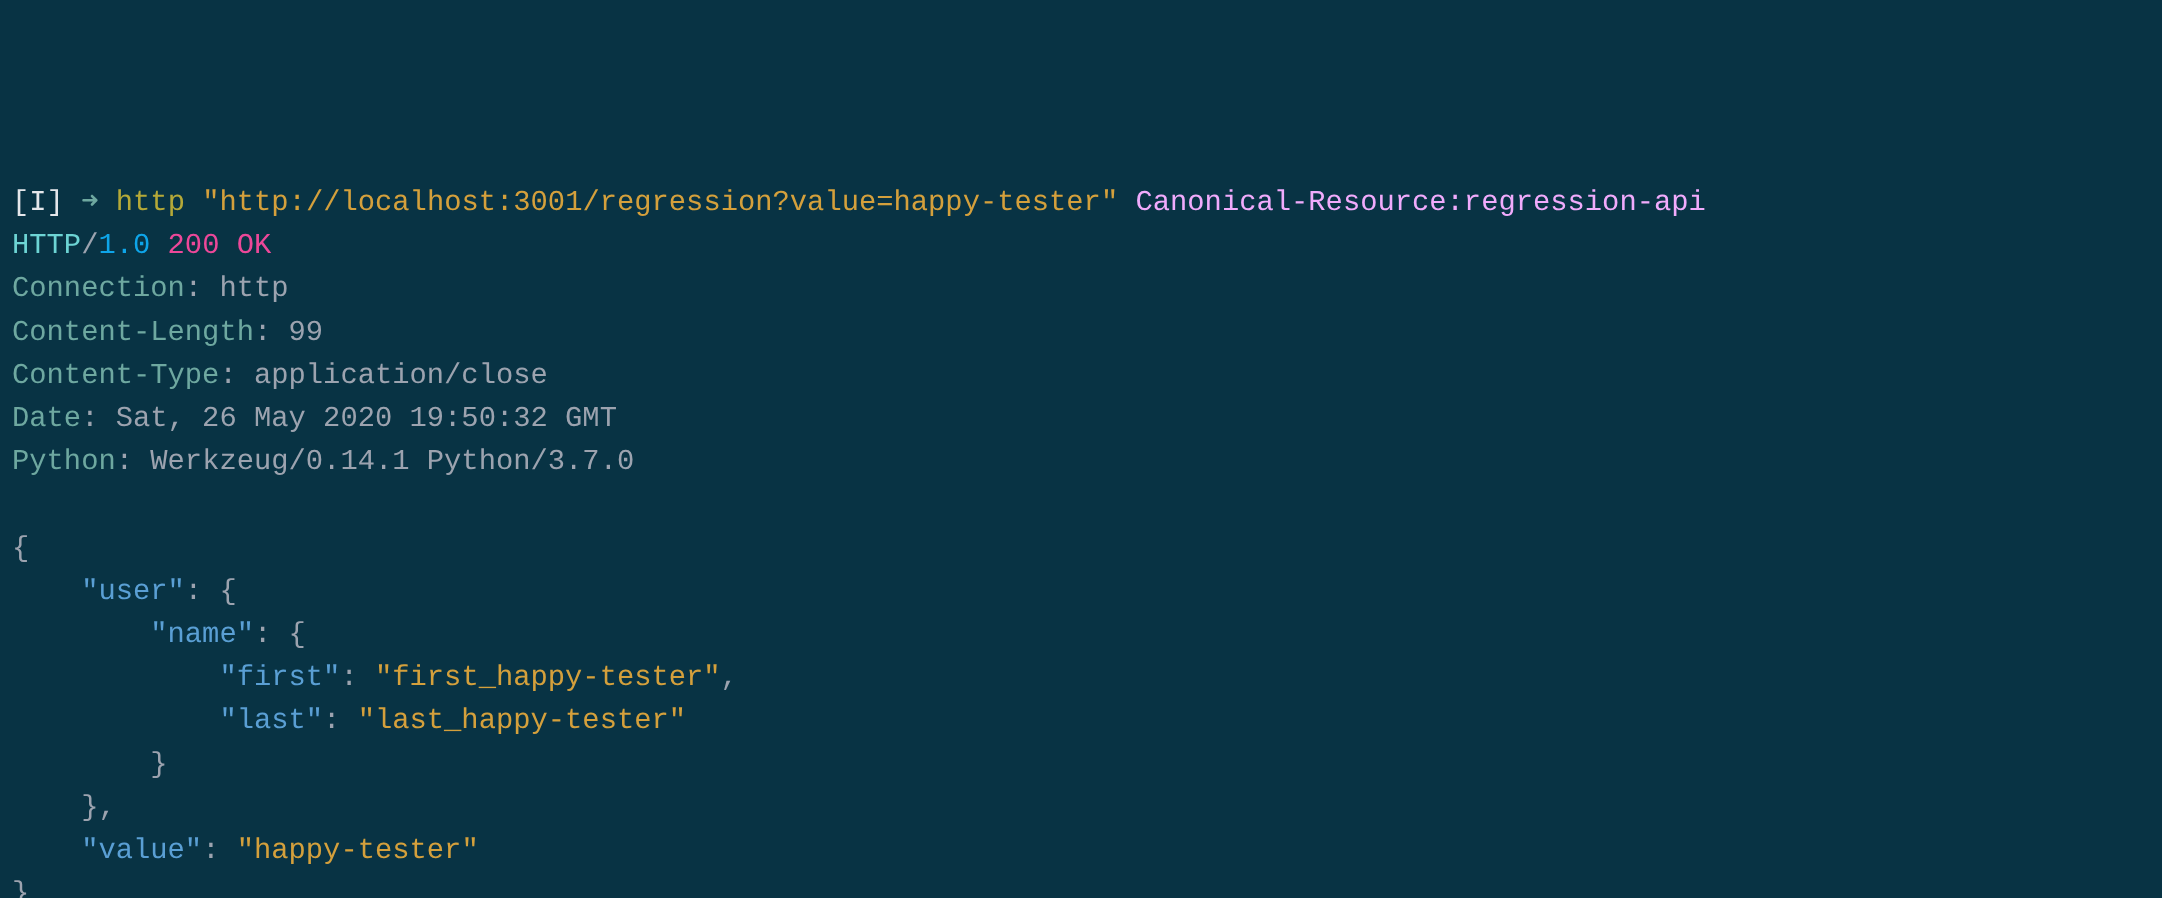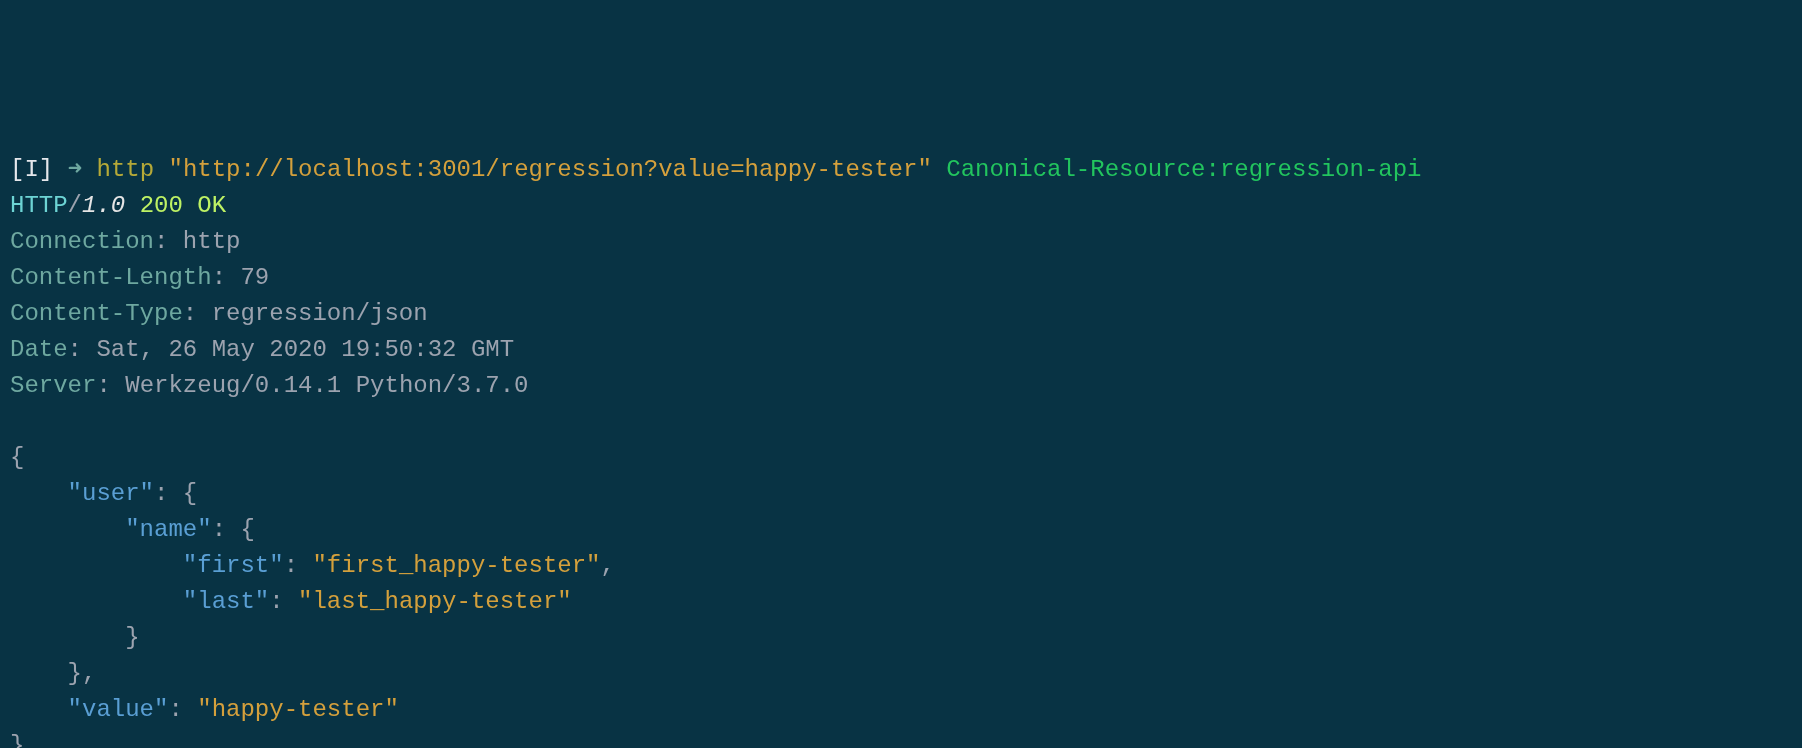--- a/index.html
+++ b/index.html
@@ -13,43 +13,43 @@
       font-size: 24px;
       line-height: 1.5;
       padding: 8px 10px;
       color: #9ca3af;
       white-space: pre;
     }
     .prompt-bracket { color: #e5e7eb; }
     .prompt-arrow { color: #6ea8a0; }
     .cmd { color: #b5a938; }
     .url { color: #d4a03c; }
-    .header-extra { color: #22c55e; margin-top: 24px; }
+    .header-extra { color: #f0abfc; margin-top: 24px; }
     .http-proto { color: #6dd4d4; }
     .http-slash { color: #9ca3af; }
-    .http-ver { color: #e5e5e5; font-style: italic; }
-    .http-status { color: #bef264; }
+    .http-ver { color: #0ea5e9; }
+    .http-status { color: #ec4899; }
     .hk { color: #6ea8a0; }
     .hv { color: #9ca3af; }
     .json-punc { color: #9ca3af; }
     .json-key { color: #5a9fd4; }
     .json-str { color: #d4a03c; }
   </style>
 </head>
 <body>
 
 
 
 <div><span><span class="prompt-bracket">[I]</span> <span class="prompt-arrow">➜</span> <span class="cmd">http</span> <span class="url">"http://localhost:3001/regression?value=happy-tester"</span> <span class="header-extra">Canonical-Resource:regression-api</span></span>
 <span><span class="http-proto">HTTP</span><span class="http-slash">/</span><span class="http-ver">1.0</span> <span class="http-status">200 OK</span></span>
 <span><span class="hk">Connection</span><span class="hv">: </span><span class="hv">http</span></span>
-<span><span class="hk">Content-Length</span><span class="hv">: </span><span class="hv">79</span></span>
-<span><span class="hk">Content-Type</span><span class="hv">: </span><span class="hv">regression/json</span></span>
+<span><span class="hk">Content-Length</span><span class="hv">: </span><span class="hv">99</span></span>
+<span><span class="hk">Content-Type</span><span class="hv">: </span><span class="hv">application/close</span></span>
 <span><span class="hk">Date</span><span class="hv">: </span><span class="hv">Sat, 26 May 2020 19:50:32 GMT</span></span>
-<span><span class="hk">Server</span><span class="hv">: </span><span class="hv">Werkzeug/0.14.1 Python/3.7.0</span></span>
+<span><span class="hk">Python</span><span class="hv">: </span><span class="hv">Werkzeug/0.14.1 Python/3.7.0</span></span>
 
 <span><span class="json-punc">{</span>
     <span class="json-key">"user"</span><span class="json-punc">: {</span>
         <span class="json-key">"name"</span><span class="json-punc">: {</span>
             <span class="json-key">"first"</span><span class="json-punc">: </span><span class="json-str">"first_happy-tester"</span><span class="json-punc">,</span>
             <span class="json-key">"last"</span><span class="json-punc">: </span><span class="json-str">"last_happy-tester"</span>
         <span class="json-punc">}</span>
     <span class="json-punc">},</span>
     <span class="json-key">"value"</span><span class="json-punc">: </span><span class="json-str">"happy-tester"</span>
 <span class="json-punc">}</span></span></div>

